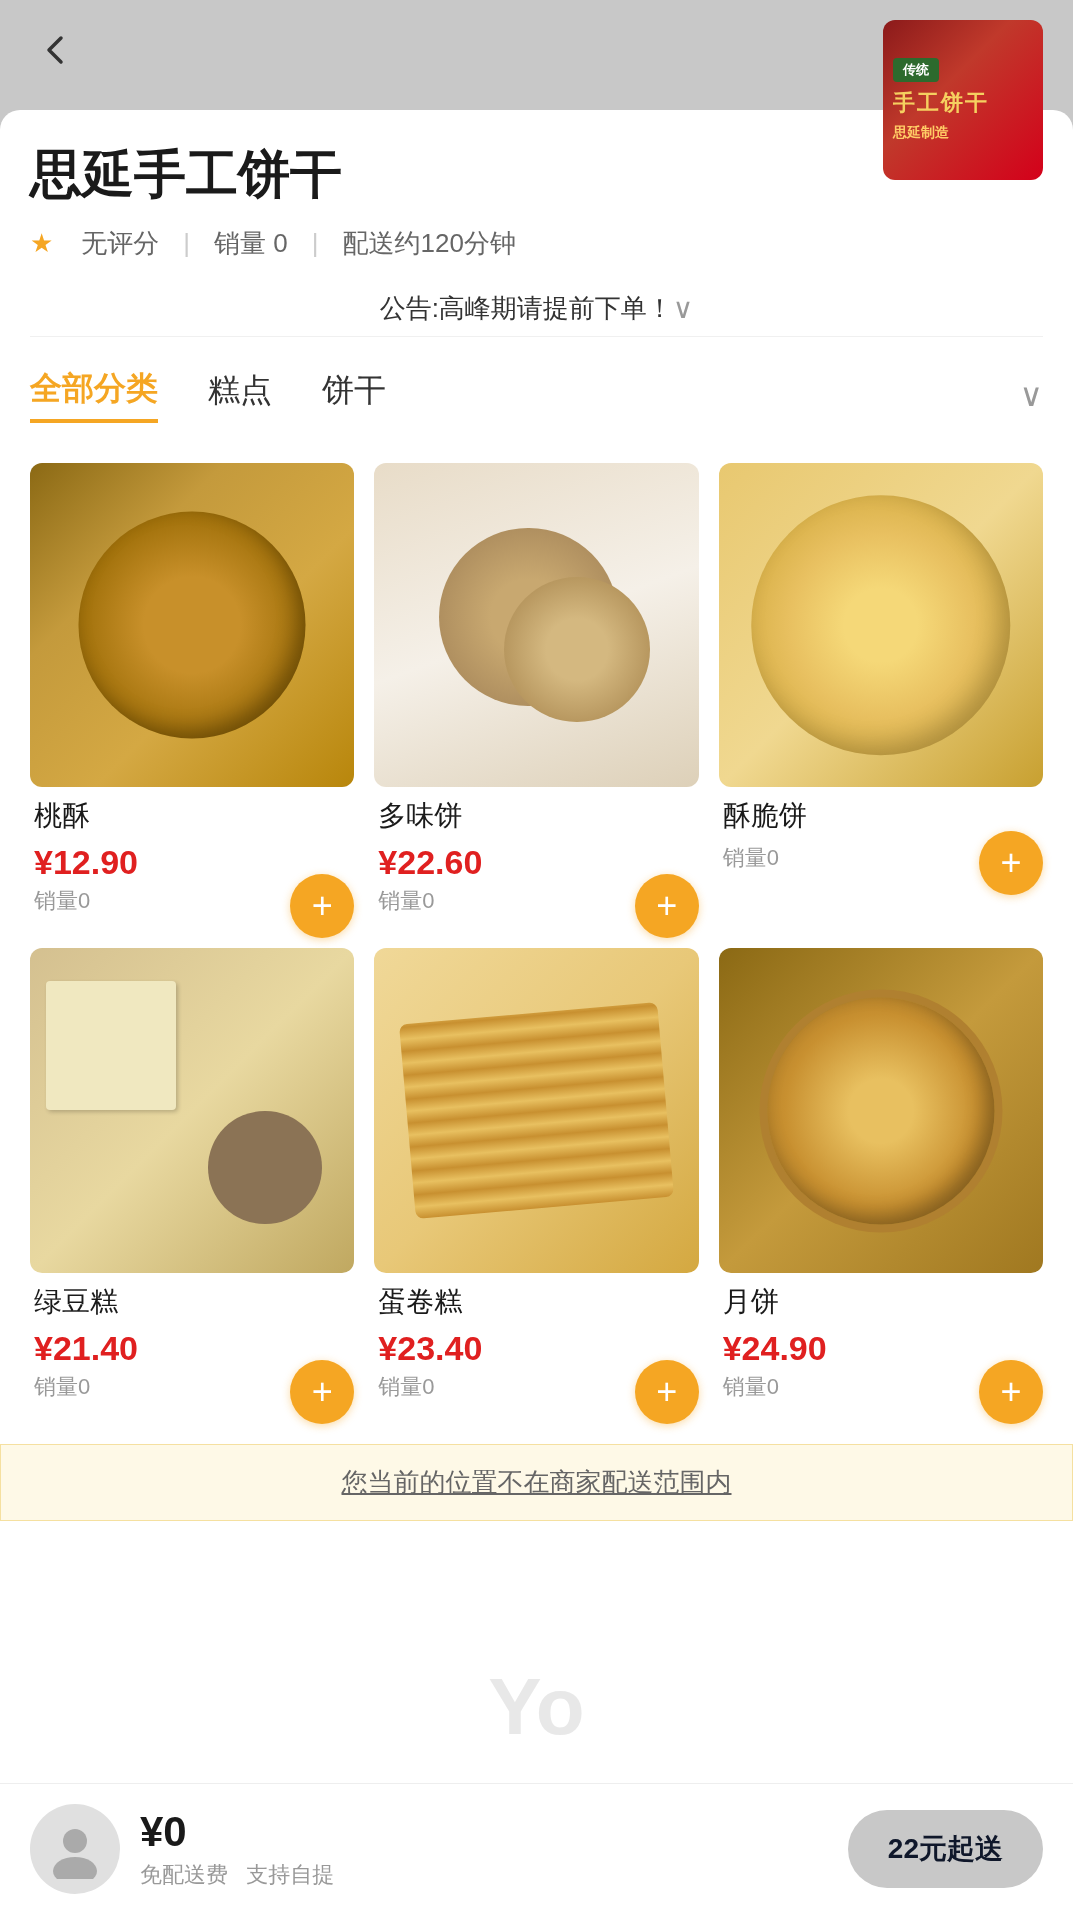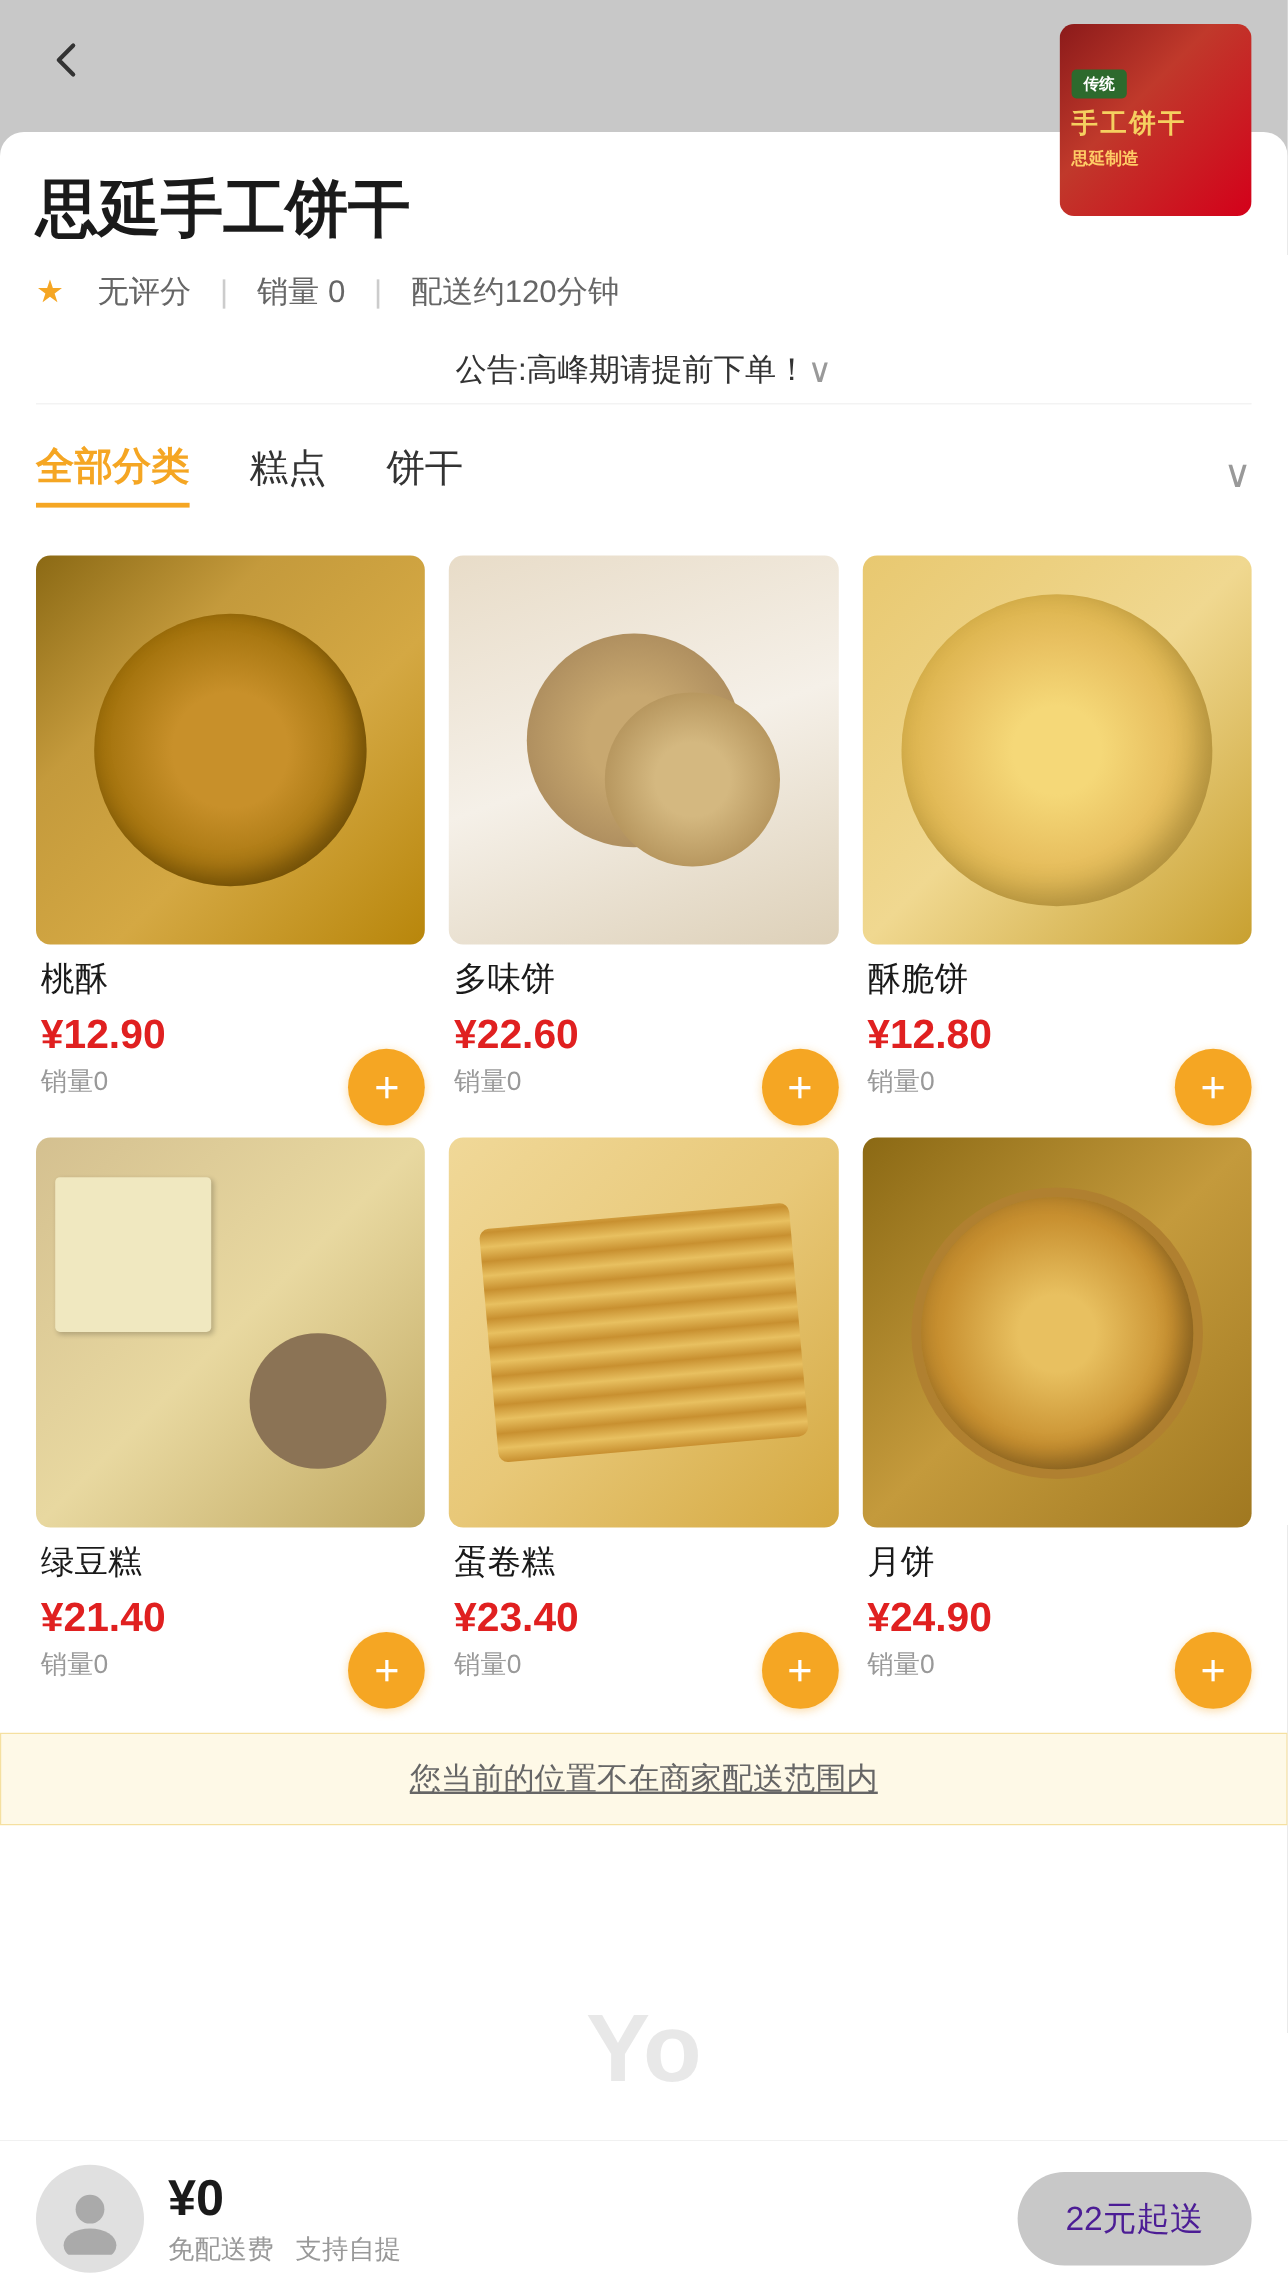--- a/index.html
+++ b/index.html
@@ -345,26 +345,26 @@
       font-weight: bold;
       color: #1a1a1a;
     }
     .cart-sub {
       font-size: 22px;
       color: #999;
       margin-top: 4px;
     }
     .checkout-btn {
       background: #c8c8c8;
-      color: #4c1d95;
+      color: #0f172a;
       border: none;
       border-radius: 50px;
       padding: 20px 40px;
       font-size: 28px;
-      font-weight: normal;
+      font-weight: bold;
       cursor: pointer;
       white-space: nowrap;
     }
 
     
     .watermark {
       position: absolute;
       bottom: 160px;
       left: 50%;
       transform: translateX(-50%);
@@ -454,21 +454,20 @@
         <div class="product-price">¥22.60</div>
         <div class="product-sales">销量0</div>
         <button class="add-btn">+</button>
       </div>
     </div>
 
     <div class="product-card">
       <div class="product-image-wrap img-sucui"></div>
       <div class="product-info">
         <div class="product-name">酥脆饼</div>
-        <div class="product-price">¥12.80</div>
         <div class="product-sales">销量0</div>
         <button class="add-btn">+</button>
       </div>
     </div>
 
     <div class="product-card">
       <div class="product-image-wrap img-lvdougao"></div>
       <div class="product-info">
         <div class="product-name">绿豆糕</div>
         <div class="product-price">¥21.40</div>

